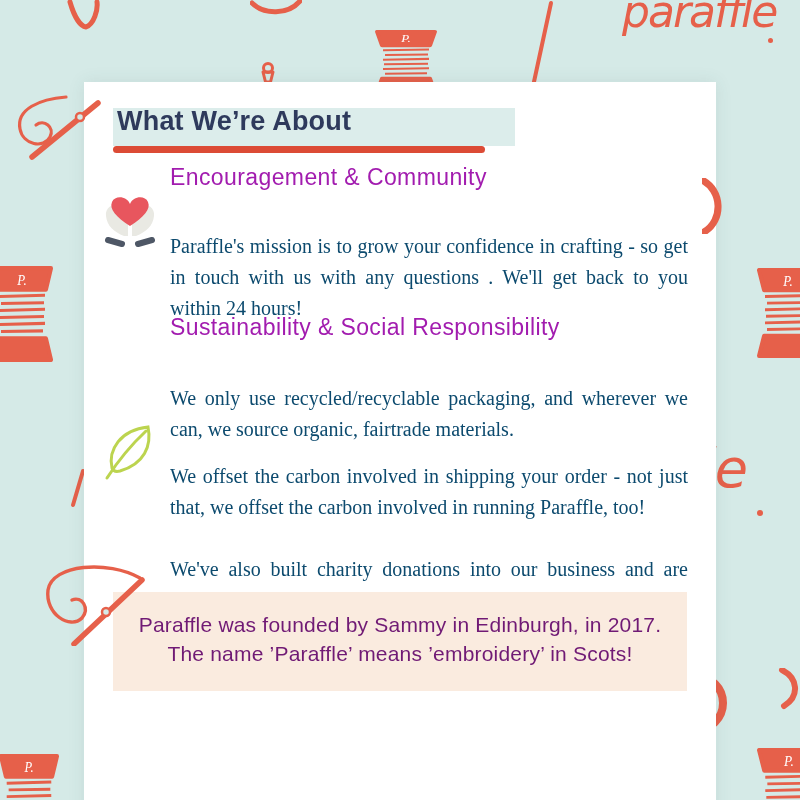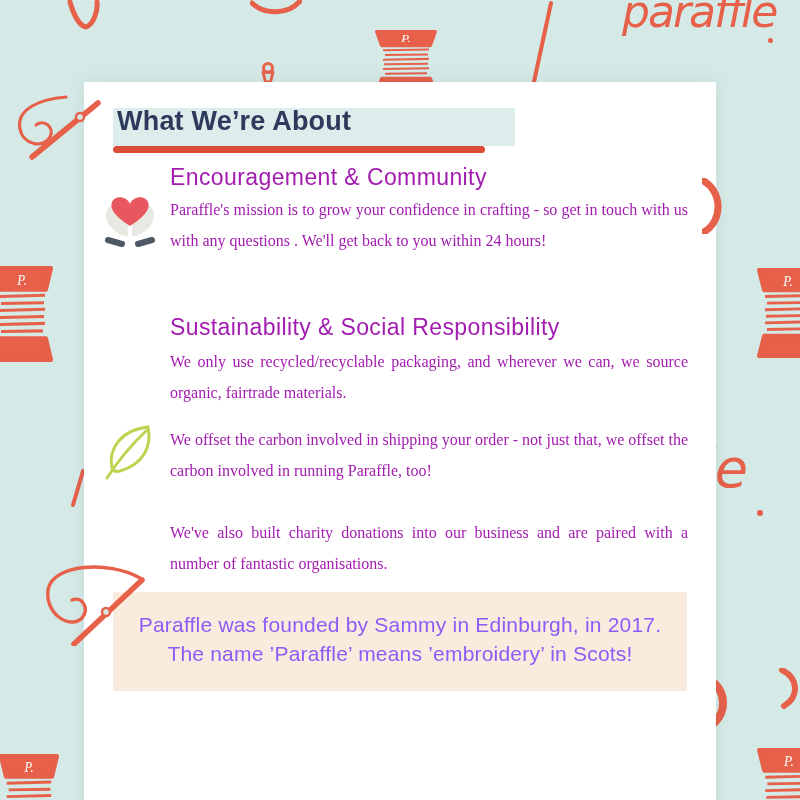--- a/index.html
+++ b/index.html
@@ -14,25 +14,25 @@
   
   #card{position:absolute;left:84px;top:82px;width:632px;height:739px;
         background:#ffffff;z-index:1;box-shadow:0 0 16px rgba(60,90,90,.10);}
   .card-el{position:absolute;z-index:2;}
   #heading-highlight{left:29px;top:26px;width:402px;height:38px;background:#dcedeb;}
   #heading-text{left:33px;top:24px;font-size:27px;font-weight:bold;color:#2e3a5c;
                 letter-spacing:.2px;}
   #heading-underline{left:29px;top:64px;width:372px;height:7px;background:#dc4b35;
                      border-radius:4px;}
   .sec-title{font-size:23px;color:#a21caf;letter-spacing:.4px;}
-  .body-par{width:518px;font-family:"Liberation Serif",serif;font-size:16px;
-            line-height:31px;color:#a21caf;text-align:justify;}
+  .body-par{width:518px;font-family:"Liberation Serif",serif;font-size:20px;
+            line-height:31px;color:#0c4a6e;text-align:justify;margin-top:37px;}
   #founder-box{left:29px;top:510px;width:574px;height:99px;background:#faebdf;
                text-align:center;}
-  .founder-line{font-size:21px;color:#8b5cf6;letter-spacing:.2px;}
+  .founder-line{font-size:21px;color:#701a75;letter-spacing:.2px;}
   .founder-line.l1{margin-top:21px;}
   .founder-line.l2{margin-top:5px;}
 </style>
 </head>
 <body>
 
 <div id="stage">
 
   <svg class="pat" style="left:64px;top:0" width="40" height="30" viewBox="0 0 40 30">
     <path d="M6 2 C10 16 16 26 22 27 C30 24 34 10 33 2" fill="none" stroke="#e6604a" stroke-width="5" stroke-linecap="round"></path>

